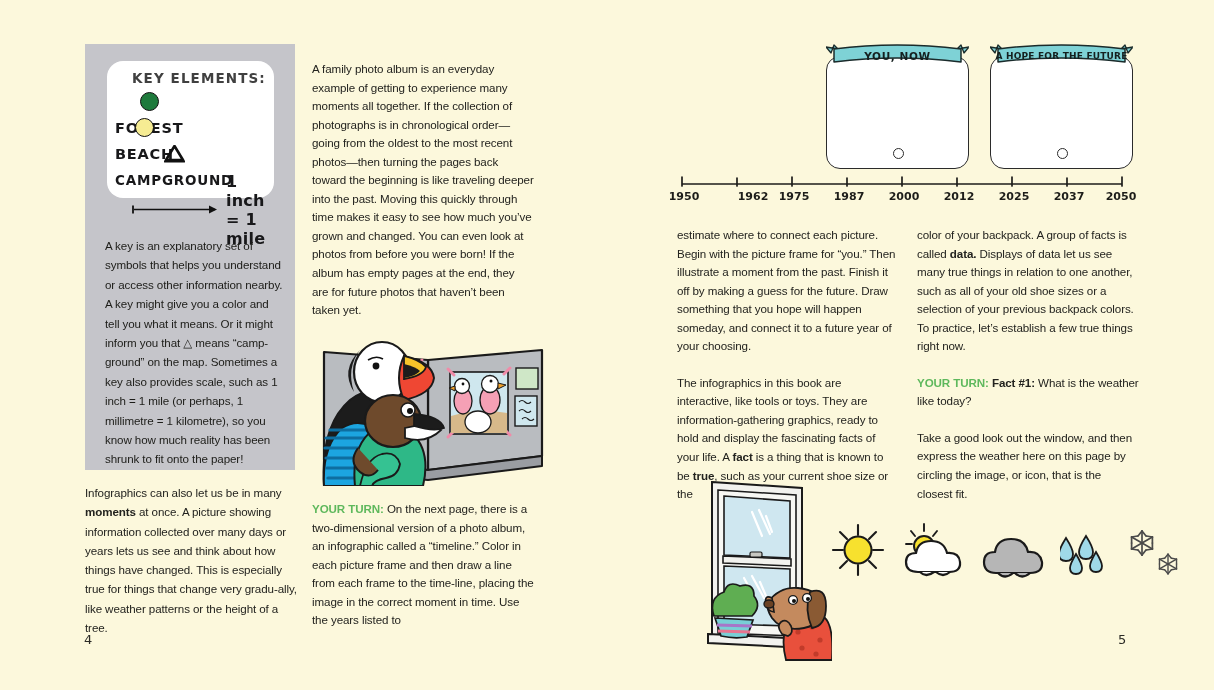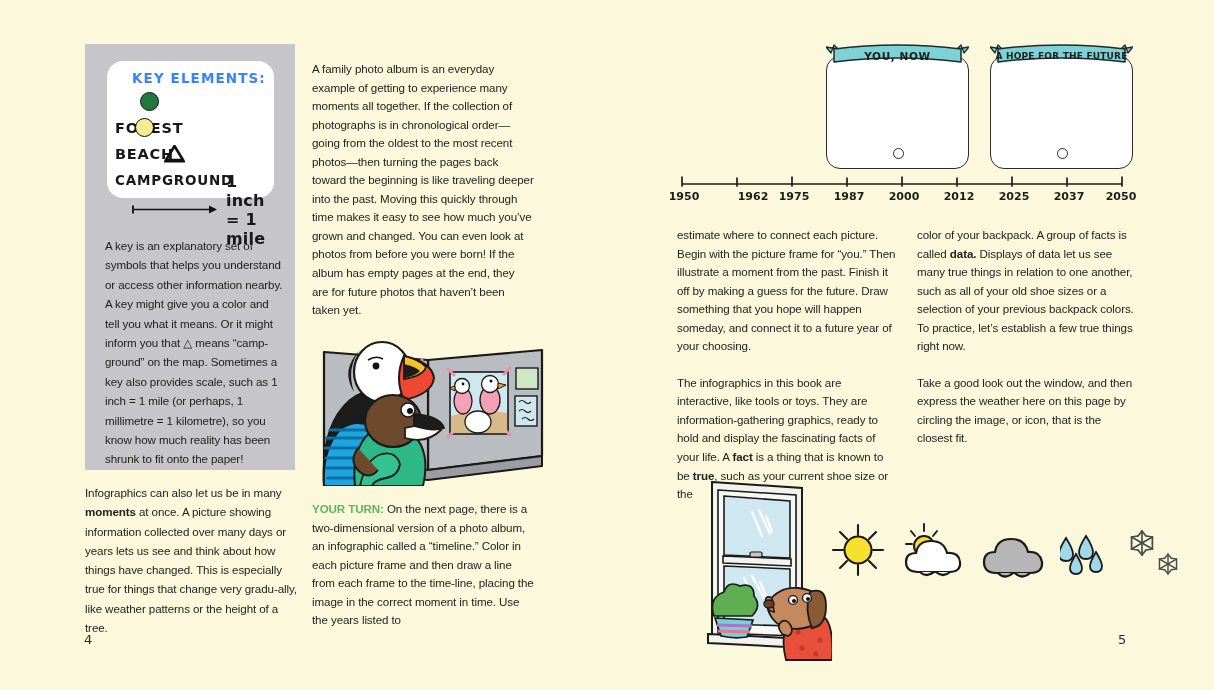--- a/index.html
+++ b/index.html
@@ -28,21 +28,21 @@
     position:absolute;left:85px;top:44px;width:210px;height:426px;
     background:#c5c5ca;
   }
   #key-card{
     position:absolute;left:22px;top:17px;width:167px;height:137px;
     background:#ffffff;border-radius:16px;
   }
   #key-card .kc-title{
     position:absolute;left:25px;top:9px;
     font-family:"DejaVu Sans",sans-serif;
-    font-size:13.5px;letter-spacing:1.1px;font-weight:600;color:#3b82f6;
+    font-size:13.5px;letter-spacing:1.1px;font-weight:600;color:#404040;
   }
   .key-row{position:absolute;left:8px;display:flex;align-items:center;gap:9px;flex-direction:column;}
   .key-row .kr-label{
     font-family:"DejaVu Sans",sans-serif;
     font-size:14.5px;letter-spacing:0.8px;font-weight:600;color:#18181a;
   }
   .swatch{width:19px;height:19px;border-radius:50%;border:1.6px solid #111;box-sizing:border-box;}
   .sw-forest{background:#1e7a3c;}
   .sw-beach{background:#f6ec93;}
   #row-forest{top:31px;}
@@ -318,20 +318,21 @@
     </div>
   </div>
 
   <div id="col3" class="body-text">
     <p class="para">estimate where to connect each picture. Begin with the picture frame for “you.” Then illustrate a moment from the past. Finish it off by making a guess for the future. Draw something that you hope will happen someday, and connect it to a future year of your choosing.</p>
     <p class="para"><span>The infographics in this book are interactive, like tools or toys. They are information-gathering graphics, ready to hold and display the fascinating facts of your life. A </span><b>fact</b><span> is a thing that is known to be </span><b>true</b><span>, such as your current shoe size or the</span></p>
   </div>
 
   <div id="col4" class="body-text">
     <p class="para"><span>color of your backpack. A group of facts is called </span><b>data.</b><span> Displays of data let us see many true things in relation to one another, such as all of your old shoe sizes or a selection of your previous backpack colors. To practice, let’s establish a few true things right now.</span></p>
+    <p class="para"><span class="yt">YOUR TURN:</span><b> Fact #1:</b><span> What is the weather like today?</span></p>
     <p class="para">Take a good look out the window, and then express the weather here on this page by circling the image, or icon, that is the closest fit.</p>
   </div>
 
   <div id="window-art">
     <svg width="142" height="188" viewBox="0 0 142 188">
 
       <path d="M22 8 L112 14 L112 170 L22 166 Z" fill="#f2f2ee" stroke="#1a1a1a" stroke-width="2"></path>
       <path d="M28 16 L106 21 L106 162 L28 159 Z" fill="#f7f7f3" stroke="#1a1a1a" stroke-width="1.6"></path>
 
       <path d="M34 22 L100 27 L100 84 L34 81 Z" fill="#cfe7f0" stroke="#1a1a1a" stroke-width="1.6"></path>

